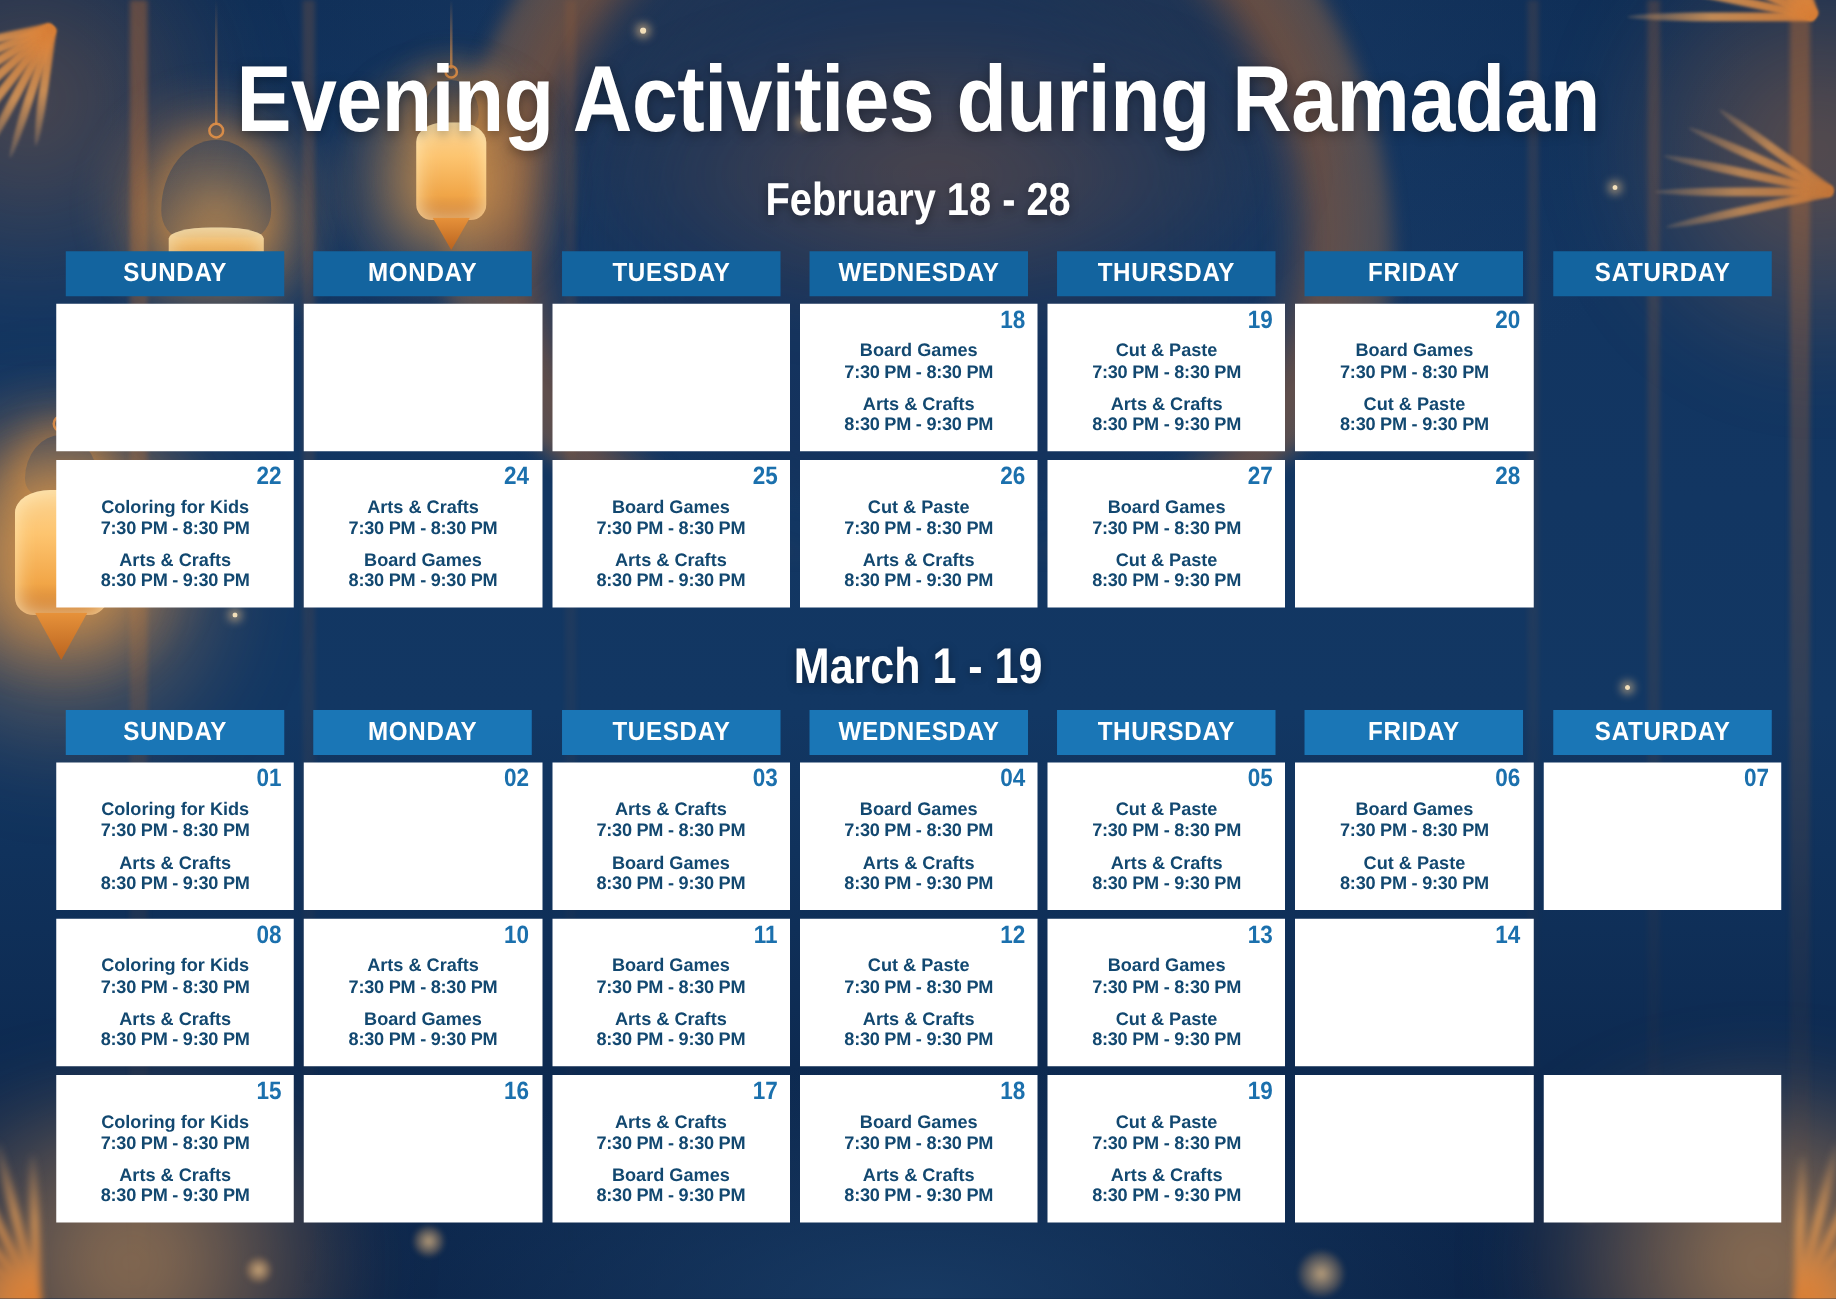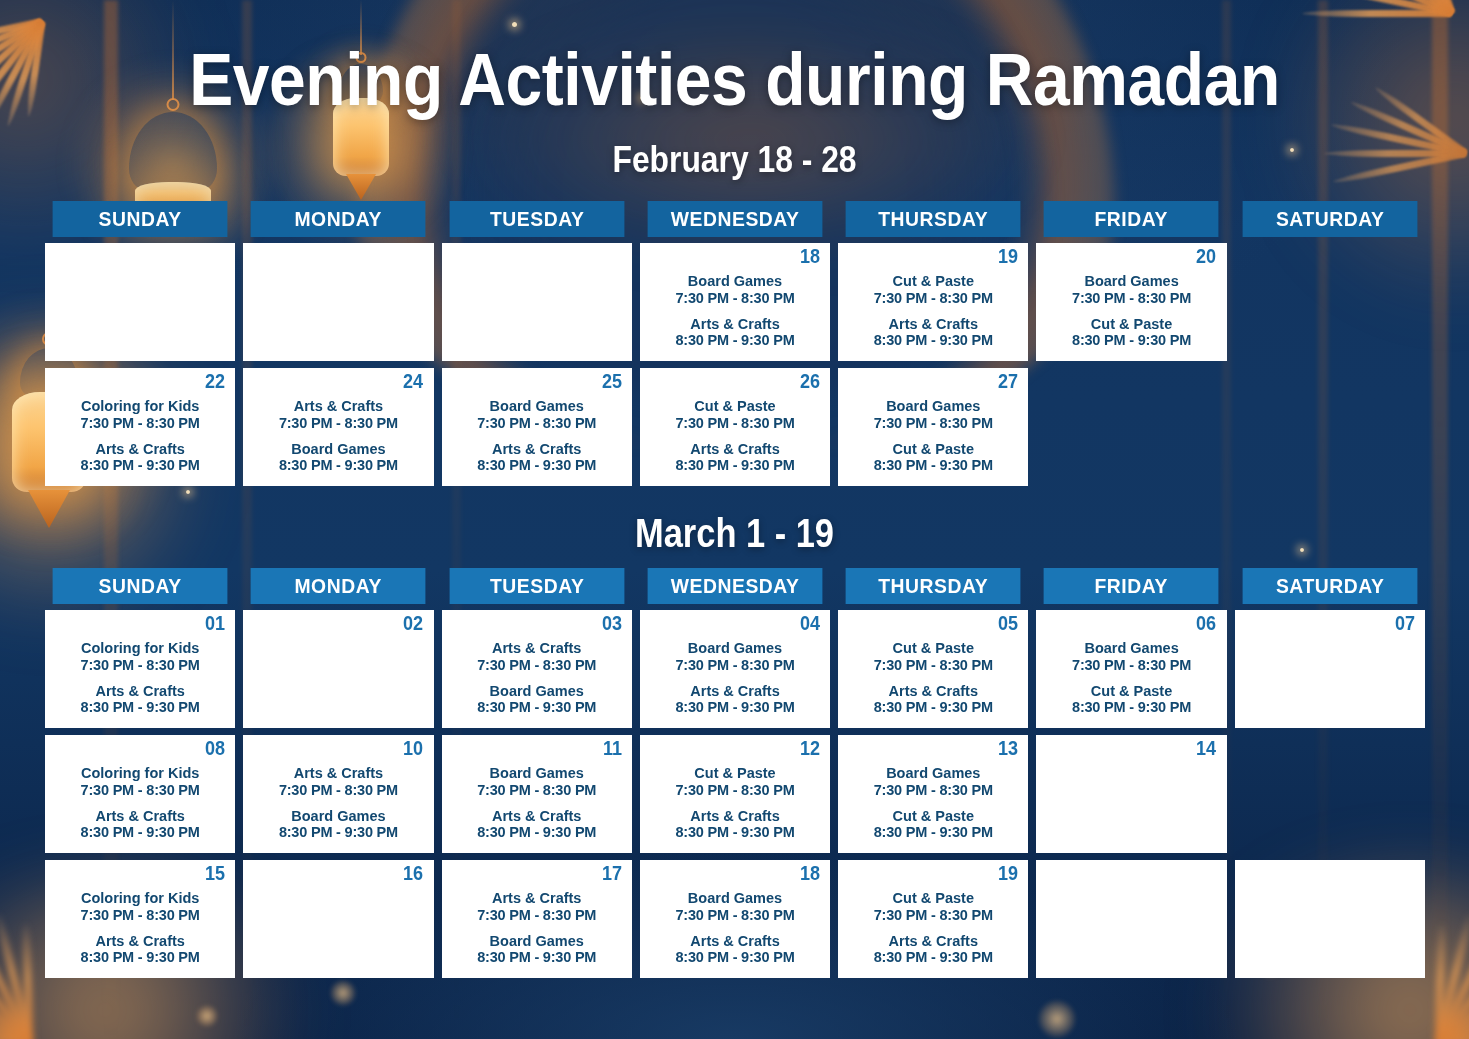--- a/index.html
+++ b/index.html
@@ -474,20 +474,24 @@
             <div class="evt">
               <span class="name">Board Games</span>
               <span class="time">7:30 PM - 8:30 PM</span>
             </div>
             <div class="evt">
               <span class="name">Cut &amp; Paste</span>
               <span class="time">8:30 PM - 9:30 PM</span>
             </div>
           </div>
         </div>
+        <div class="cell">
+          <div class="datenum">28</div>
+          <div class="events"></div>
+        </div>
       </div>
     </div>
 
   <div class="subtitle mar">March 1 - 19</div>
 
   <div class="dayrow mar" id="mar-dayrow">
       <div class="daycell">SUNDAY</div>
       <div class="daycell">MONDAY</div>
       <div class="daycell">TUESDAY</div>
       <div class="daycell">WEDNESDAY</div>

